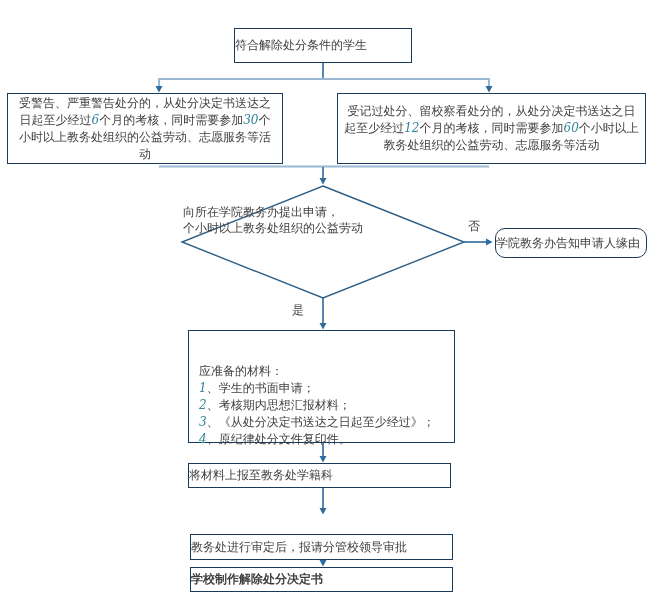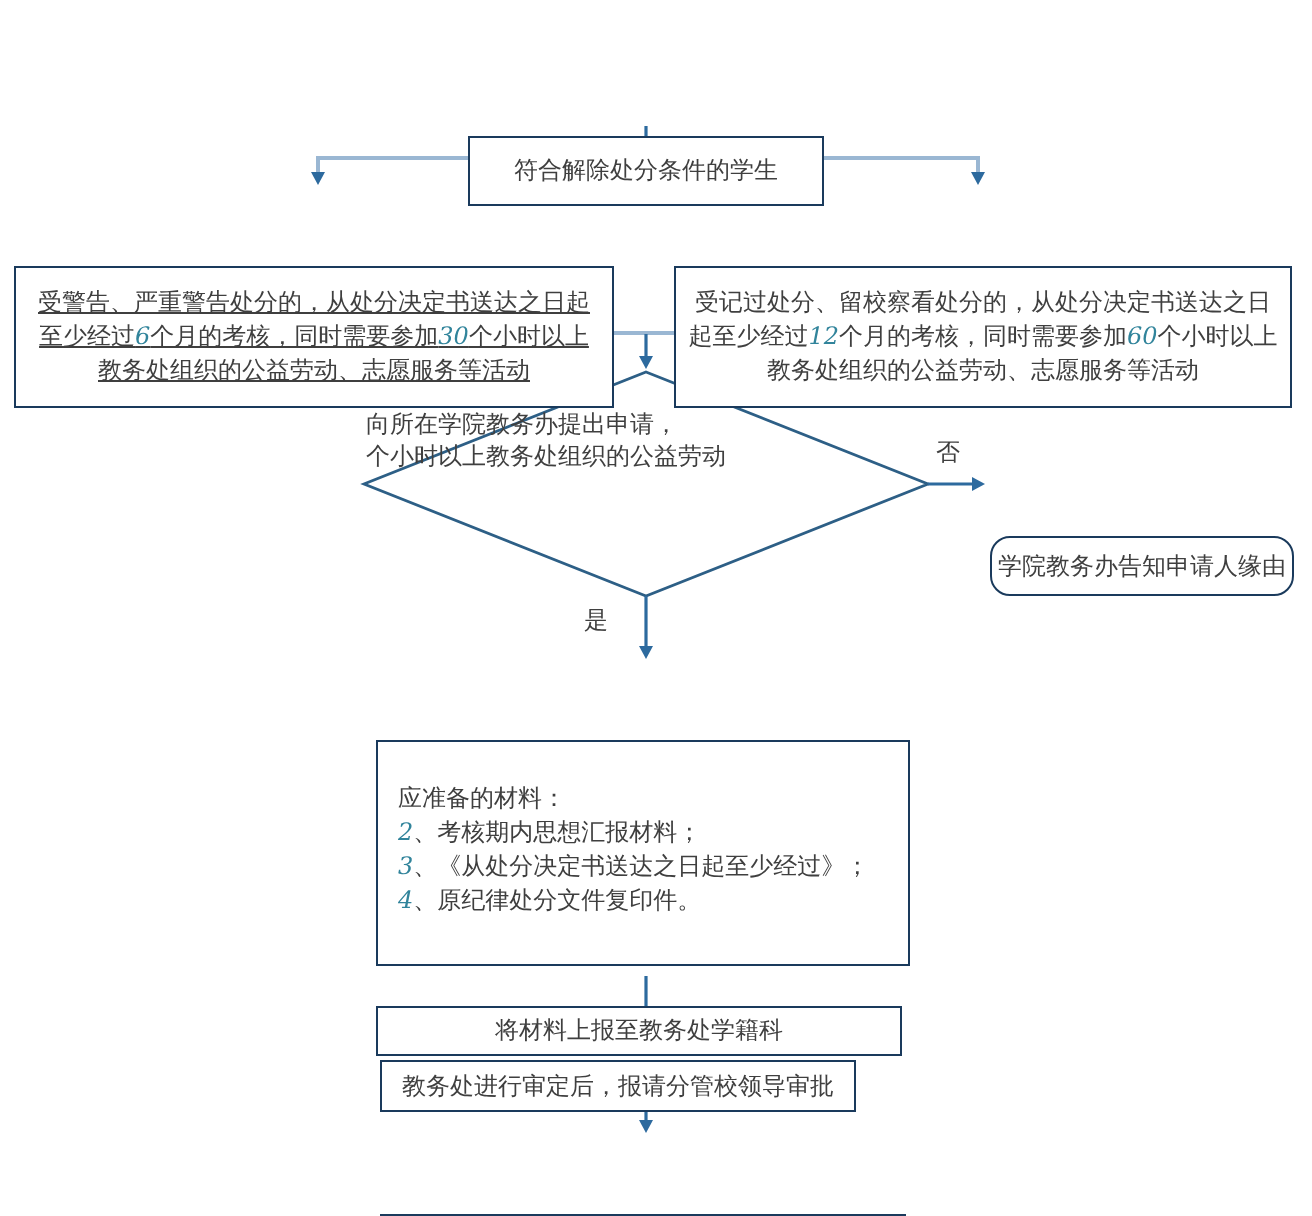--- a/index.html
+++ b/index.html
@@ -6,46 +6,45 @@
   #canvas{
     position:relative;width:656px;height:608px;background:#fff;overflow:hidden;
     font-family:"Liberation Sans","DejaVu Sans",sans-serif;
     color:var(--text,#3f3f3f);
     font-size:12px;
   }
   .box{
     position:absolute;
     border:1.5px solid var(--border,#1a3a5c);
     background:#fff;
-    display:flex;align-items:center;justify-content:center;
+    display:flex;align-items:center;justify-content:flex-start;
     text-align:center;line-height:17px;
     box-sizing:border-box;
-    margin-top:40px;
   }
   .num{color:var(--highlight,#31849b);font-family:"DejaVu Serif",serif;font-style:italic;}
   #svg-layer{position:absolute;left:0;top:0;width:656px;height:608px;}
   .cline{stroke:var(--connector,#2d6a9e);stroke-width:1.6;fill:none;}
   .lline{stroke:var(--connector-light,#9ab7d3);stroke-width:2;fill:none;}
   .ah{fill:var(--connector,#2d6a9e);stroke:none;}
   .diamond{fill:#ffffff;stroke:var(--diamond-border,#2d5f86);stroke-width:1.4;}
   .dec-label{position:absolute;font-size:12px;color:var(--text,#3f3f3f);}
   #start-box{left:234px;top:28px;width:178px;height:35px;}
-  #left-box{left:7px;top:93px;width:300px;height:71px;padding:2px 6px;text-decoration:underline;}
+  #left-box{left:7px;top:93px;width:276px;height:71px;padding:2px 6px;}
   #right-box{left:337px;top:93px;width:309px;height:71px;padding:2px 6px;}
   #decision-text{
     position:absolute;left:183px;top:204px;width:280px;
     line-height:16px;
   }
   #notify-box{left:495px;top:228px;width:152px;height:30px;border-radius:10px;}
   #materials-box{
     left:188px;top:330px;width:267px;height:113px;
-    display:block;text-align:left;padding:20px 6px 0 10px;
+    display:block;text-align:left;padding:32px 6px 0 10px;
   }
   #submit-box{left:188px;top:463px;width:263px;height:25px;}
-  #review-box{left:190px;top:490px;width:238px;height:26px;}
+  #review-box{left:190px;top:534px;width:263px;height:26px;}
   #final-box{left:190px;top:567px;width:263px;height:25px;font-weight:bold;}
   #no-label{left:468px;top:218px;}
   #yes-label{left:292px;top:302px;}
 </style>
 </head>
 <body>
 
 <div id="canvas">
 
   <svg id="svg-layer" viewBox="0 0 656 608" xmlns="http://www.w3.org/2000/svg">
@@ -96,20 +95,21 @@
 
   <div class="dec-label" id="no-label">否</div>
   <div class="dec-label" id="yes-label">是</div>
 
   <div class="box" id="notify-box">
     <span>学院教务办告知申请人缘由</span>
   </div>
 
   <div class="box" id="materials-box">
     <div>应准备的材料：</div>
+    <div><span class="num">1</span><span>、学生的书面申请；</span></div>
     <div><span class="num">2</span><span>、考核期内思想汇报材料；</span></div>
     <div><span class="num">3</span><span>、《从处分决定书送达之日起至少经过》；</span></div>
     <div><span class="num">4</span><span>、原纪律处分文件复印件。</span></div>
   </div>
 
   <div class="box" id="submit-box">
     <span>将材料上报至教务处学籍科</span>
   </div>
 
   <div class="box" id="review-box">

